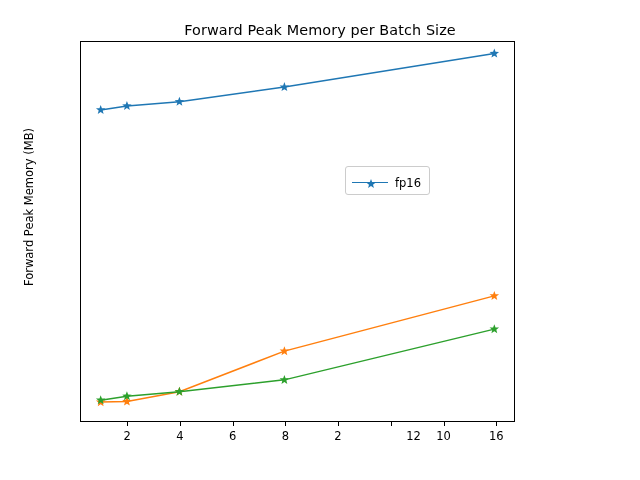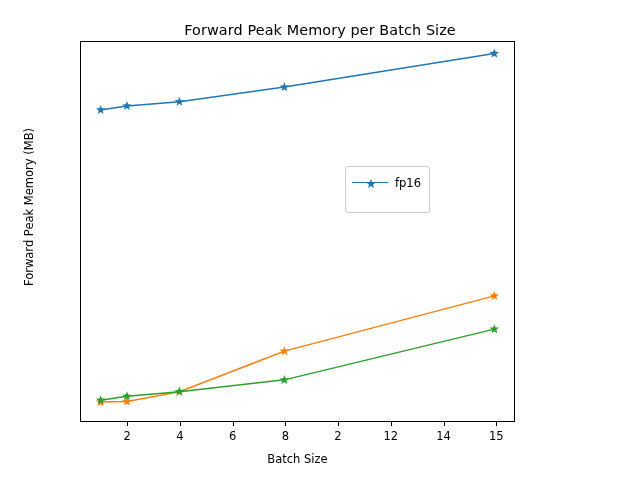--- a/index.html
+++ b/index.html
@@ -15,55 +15,54 @@
 
   #ylabel{position:absolute;left:-121px;top:200px;width:300px;text-align:center;
           font-size:11.5px;transform:rotate(-90deg);transform-origin:center center;}
   #xlabel{position:absolute;left:80px;top:452px;width:435px;text-align:center;font-size:11.5px;}
   .xtick{position:absolute;top:387px;width:60px;margin-left:-30px;text-align:center;font-size:11.5px;}
 
   #plot{position:absolute;left:0;top:0;width:100%;height:100%;overflow:visible;}
 
   
   #legend{position:absolute;left:345px;top:166px;background:#ffffff;
-          border:1px solid #cccccc;border-radius:3px;padding:5px 8px 19px 6px;
+          border:1px solid #cccccc;border-radius:3px;padding:5px 8px 1px 6px;
           box-shadow:none;}
   .legend-row{display:flex;align-items:center;height:21px;}
   .legend-sample{width:36px;height:12px;position:relative;margin-right:7px;}
   .legend-line{position:absolute;left:0;top:5px;width:36px;height:1.6px;}
   .legend-marker{position:absolute;left:13px;top:1px;font-size:11px;line-height:11px;}
   .legend-label{font-size:11.5px;white-space:nowrap;}
 </style>
 </head>
 <body>
 
 <div id="fig">
 
   <div id="title">Forward Peak Memory per Batch Size</div>
   <div id="ylabel">Forward Peak Memory (MB)</div>
-  <div id="xlabel">Batch Size</div>
 
   <div id="axes">
     <div id="ytick-group"></div>
     <div id="xtick-group">
         <div class="xtick" style="left: 46.1364px;">2</div>
         <div style="position: absolute; left: 46.1364px; top: 380px; width: 1px; height: 4px; background: rgb(0, 0, 0);"></div>
         <div class="xtick" style="left: 98.8636px;">4</div>
         <div style="position: absolute; left: 98.8636px; top: 380px; width: 1px; height: 4px; background: rgb(0, 0, 0);"></div>
         <div class="xtick" style="left: 151.591px;">6</div>
         <div style="position: absolute; left: 151.591px; top: 380px; width: 1px; height: 4px; background: rgb(0, 0, 0);"></div>
         <div class="xtick" style="left: 204.318px;">8</div>
         <div style="position: absolute; left: 204.318px; top: 380px; width: 1px; height: 4px; background: rgb(0, 0, 0);"></div>
         <div class="xtick" style="left: 257.045px;">2</div>
         <div style="position: absolute; left: 257.045px; top: 380px; width: 1px; height: 4px; background: rgb(0, 0, 0);"></div>
-        <div class="xtick" style="left: 309.773px;">12</div>
+        <div class="xtick" style="left: 309.773px; text-align: right;">12</div>
         <div style="position: absolute; left: 309.773px; top: 380px; width: 1px; height: 4px; background: rgb(0, 0, 0);"></div>
-        <div class="xtick" style="left: 362.5px;">14</div>
+        <div class="xtick" style="left: 362.5px;">10</div>
         <div style="position: absolute; left: 362.5px; top: 380px; width: 1px; height: 4px; background: rgb(0, 0, 0);"></div>
-        <div class="xtick" style="left: 415.227px;">15</div>
+        <div class="xtick" style="left: 415.227px;">16</div>
         <div style="position: absolute; left: 415.227px; top: 380px; width: 1px; height: 4px; background: rgb(0, 0, 0);"></div>
       </div>
     <svg id="plot" viewBox="0 0 435 381" preserveAspectRatio="none">
         <polyline points="19.772727272727273,68.26840148698886 46.13636363636364,64.30260223048327 98.86363636363636,60.05353159851302 204.31818181818184,45.323420074349485 415.22727272727275,11.61412639405205" fill="none" stroke="#1f77b4" stroke-width="1.5"></polyline>
         <polygon points="19.77,63.27 21.01,66.57 24.53,66.72 21.77,68.92 22.71,72.31 19.77,70.37 16.83,72.31 17.78,68.92 15.02,66.72 18.54,66.57" fill="#1f77b4"></polygon>
         <polygon points="46.14,59.30 47.37,62.60 50.89,62.76 48.13,64.95 49.08,68.35 46.14,66.40 43.20,68.35 44.14,64.95 41.38,62.76 44.90,62.60" fill="#1f77b4"></polygon>
         <polygon points="98.86,55.05 100.10,58.35 103.62,58.51 100.86,60.70 101.80,64.10 98.86,62.15 95.92,64.10 96.87,60.70 94.11,58.51 97.63,58.35" fill="#1f77b4"></polygon>
         <polygon points="204.32,40.32 205.55,43.62 209.07,43.78 206.32,45.97 207.26,49.37 204.32,47.42 201.38,49.37 202.32,45.97 199.56,43.78 203.08,43.62" fill="#1f77b4"></polygon>
         <polygon points="415.23,6.61 416.46,9.92 419.98,10.07 417.22,12.26 418.17,15.66 415.23,13.71 412.29,15.66 413.23,12.26 410.47,10.07 413.99,9.92" fill="#1f77b4"></polygon>
         <polyline points="19.772727272727273,362.02081784386615 46.13636363636364,361.4542750929368 98.86363636363636,351.5397769516729 204.31818181818184,310.74869888475837 415.22727272727275,255.2275092936803" fill="none" stroke="#ff7f0e" stroke-width="1.5"></polyline>

